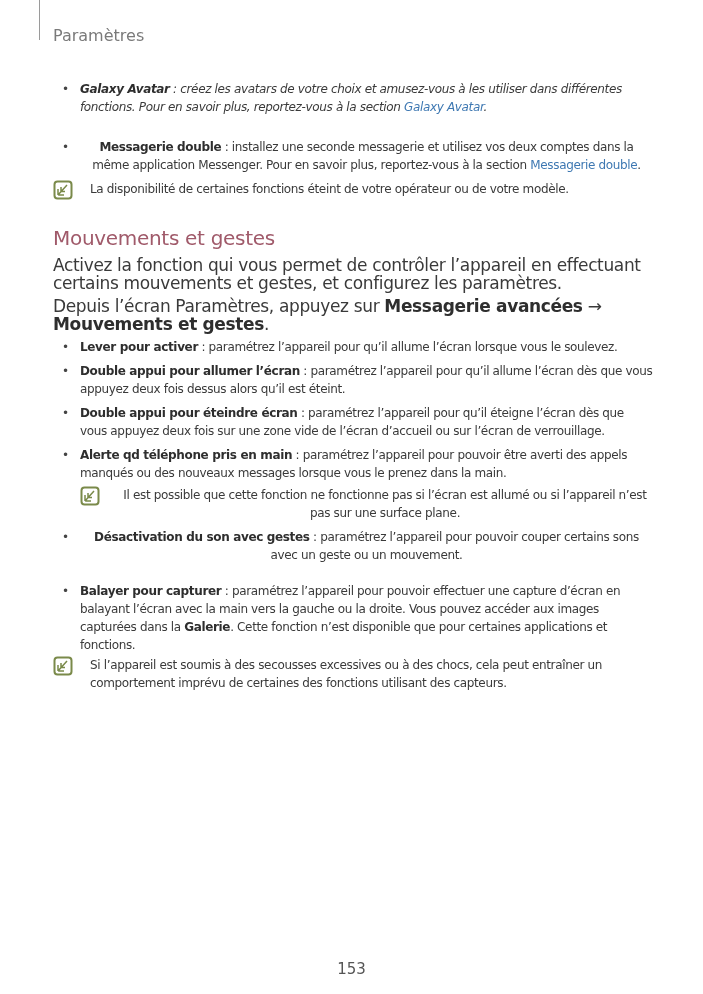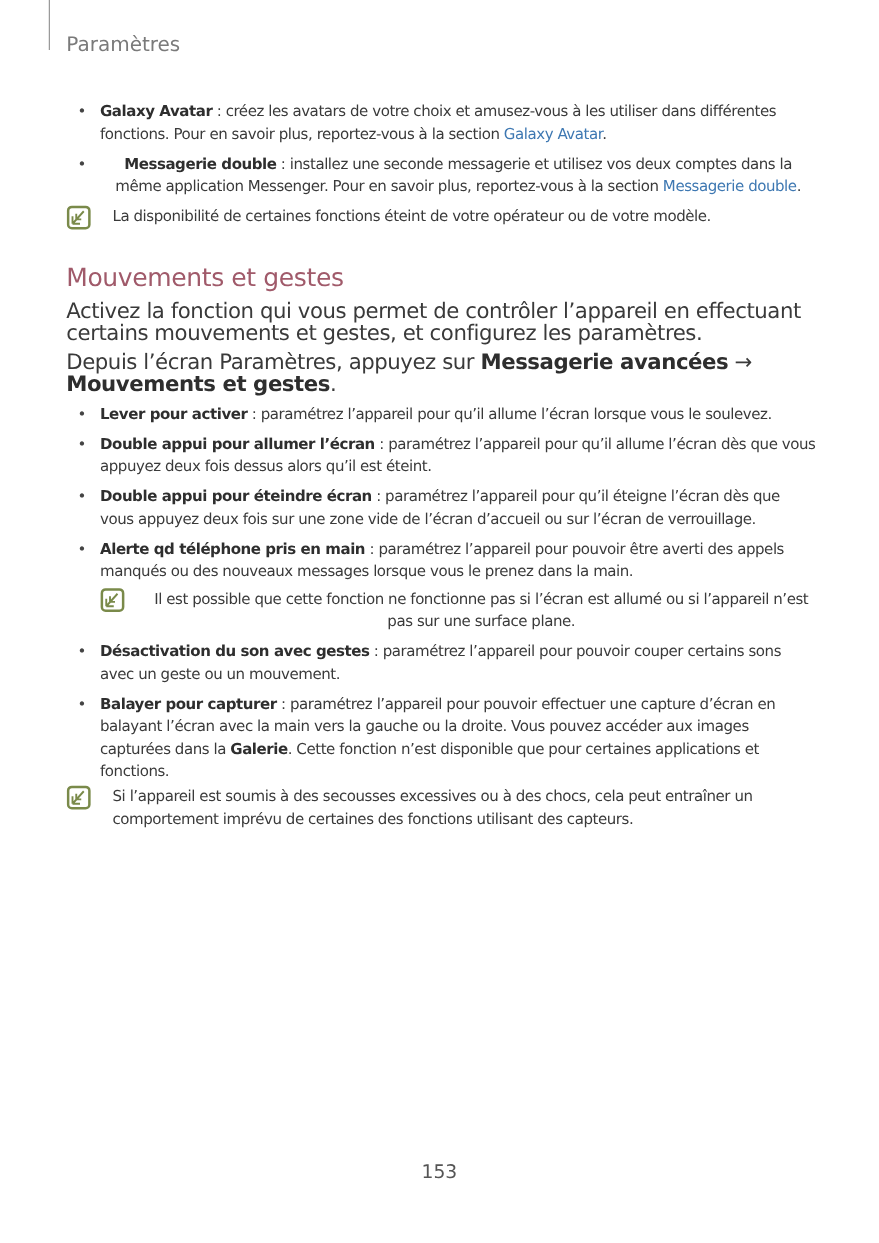--- a/index.html
+++ b/index.html
@@ -30,33 +30,33 @@
     position: relative; padding-left: 37px; font-size: 12px; line-height: 18px;
     letter-spacing: -0.35px;
   }
   .note-icon {
     position: absolute; left: 0; top: 0; width: 20px; height: 20px;
   }
   .section-title {
     font-size: 20px; color: #a05a6a; margin: 0; font-weight: normal; letter-spacing: -0.3px;
   }
   .page-number {
-    position: absolute; left: 0; width: 703px; top: 928px; text-align: center;
+    position: absolute; left: 0; width: 703px; top: 960px; text-align: center;
     font-size: 15px; color: #555;
   }
 </style>
 </head>
 <body>
 
 <div class="header-rule"></div>
 <div class="header-title">Paramètres</div>
 
 <div class="content">
   <ul class="bullets">
-    <li class="bullet" style="margin-bottom:6px;">
+    <li class="bullet" style="margin-bottom:22px;font-style:italic;">
       <b>Galaxy Avatar</b><span> : créez les avatars de votre choix et amusez-vous à les utiliser dans différentes fonctions. Pour en savoir plus, reportez-vous à la section </span><span class="link">Galaxy Avatar</span><span>.</span>
     </li>
     <li class="bullet" style="margin-bottom:6px;text-align:center;">
       <b>Messagerie double</b><span> : installez une seconde messagerie et utilisez vos deux comptes dans la même application Messenger. Pour en savoir plus, reportez-vous à la section </span><span class="link">Messagerie double</span><span>.</span>
     </li>
   </ul>
 
   <div class="note" style="margin-top:4px;">
     <svg class="note-icon" viewBox="0 0 20 20">
       <rect x="1.5" y="1.5" width="17" height="17" rx="3" fill="none" stroke="#7a8a4a" stroke-width="2"></rect>
@@ -89,21 +89,21 @@
 
   <div class="note" style="margin-left:27px; margin-bottom:6px;text-align:center;">
     <svg class="note-icon" viewBox="0 0 20 20">
       <rect x="1.5" y="1.5" width="17" height="17" rx="3" fill="none" stroke="#7a8a4a" stroke-width="2"></rect>
       <path d="M5 15 L14 5 M5 15 L5 9 M5 15 L11 15 M8 11.5 L8 7 M8 11.5 L12 11.5" stroke="#7a8a4a" stroke-width="1.5" fill="none"></path>
     </svg>
     <span>Il est possible que cette fonction ne fonctionne pas si l’écran est allumé ou si l’appareil n’est pas sur une surface plane.</span>
   </div>
 
   <ul class="bullets" style="margin-top:6px;">
-    <li class="bullet" style="margin-bottom:6px;">
+    <li class="bullet" style="margin-bottom:18px;text-align:center;">
       <b>Désactivation du son avec gestes</b><span> : paramétrez l’appareil pour pouvoir couper certains sons avec un geste ou un mouvement.</span>
     </li>
     <li class="bullet" style="margin-bottom:2px;">
       <b>Balayer pour capturer</b><span> : paramétrez l’appareil pour pouvoir effectuer une capture d’écran en balayant l’écran avec la main vers la gauche ou la droite. Vous pouvez accéder aux images capturées dans la </span><b>Galerie</b><span>. Cette fonction n’est disponible que pour certaines applications et fonctions.</span>
     </li>
   </ul>
 
   <div class="note">
     <svg class="note-icon" viewBox="0 0 20 20">
       <rect x="1.5" y="1.5" width="17" height="17" rx="3" fill="none" stroke="#7a8a4a" stroke-width="2"></rect>

